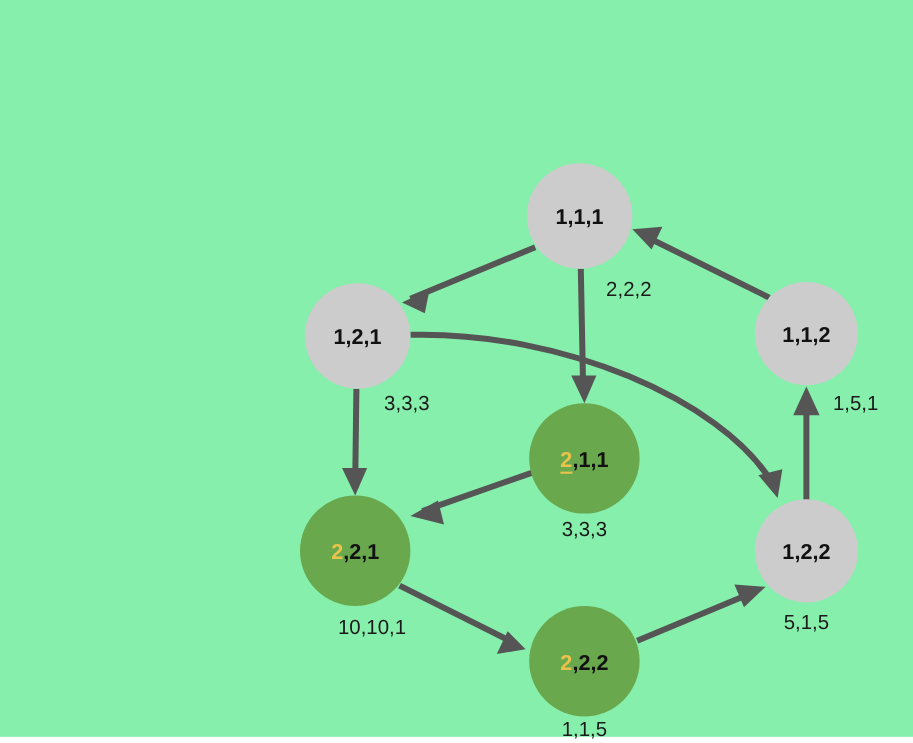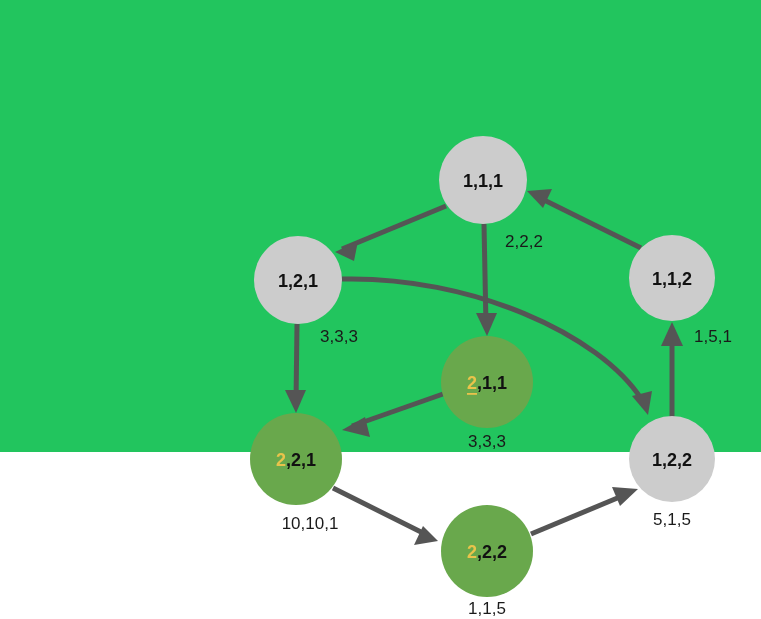--- a/index.html
+++ b/index.html
@@ -9,22 +9,22 @@
   }
   body {
     width: 761px;
     height: 619px;
     font-family: "Liberation Sans", sans-serif;
     overflow: hidden;
   }
   #graph-canvas {
     position: relative;
     width: 761px;
-    height: 452px;
-    background: #22c55e;
+    height: 614px;
+    background: #86efac;
   }
   svg.graph-svg {
     position: absolute;
     top: 0;
     left: 0;
     width: 761px;
     height: 619px;
   }
   .node-circle-gray { fill: #cccccc; }
   .node-circle-green { fill: #69a84c; }

